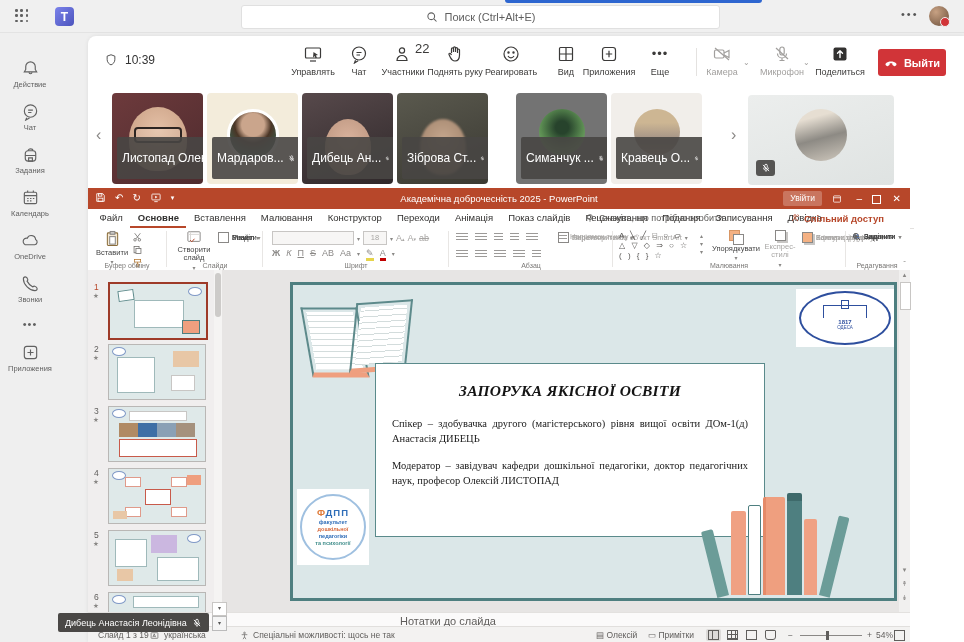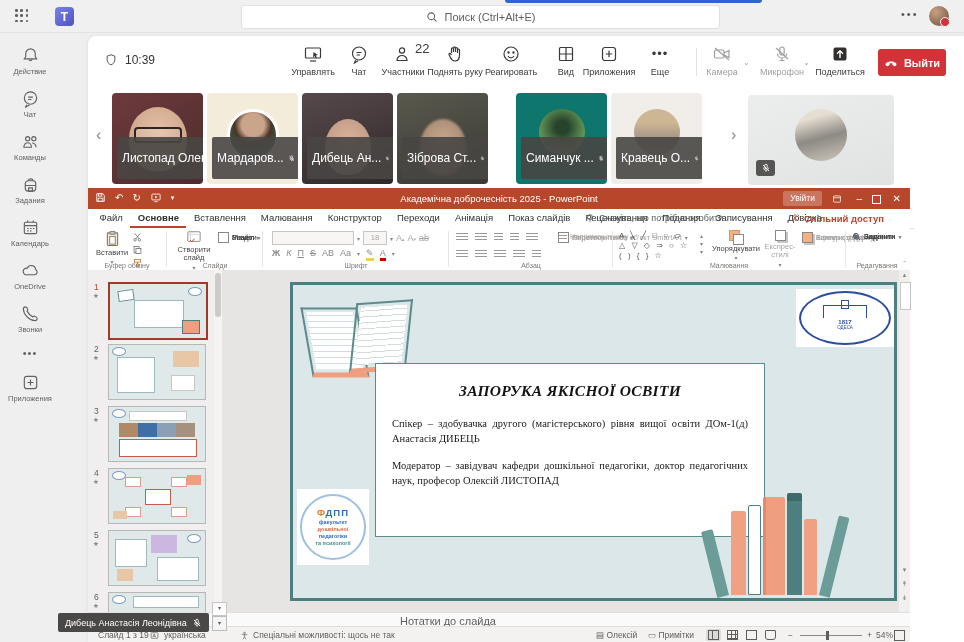--- a/index.html
+++ b/index.html
@@ -10,21 +10,21 @@
   #bluesliver{position:absolute;left:505px;top:0;width:257px;height:3px;background:#2e66d0;border-radius:0 0 3px 3px;}
   #waffle{position:absolute;left:15px;top:9px;width:14px;height:14px;display:grid;grid-template-columns:repeat(3,1fr);gap:2px;}
   #waffle i{width:2.5px;height:2.5px;background:#616161;border-radius:50%;}
   #tlogo{position:absolute;left:55px;top:7px;width:19px;height:19px;border-radius:4px;background:linear-gradient(135deg,#7b83eb,#4b53bc);color:#fff;font-size:12px;font-weight:bold;display:flex;align-items:center;justify-content:center;}
   #searchbox{position:absolute;left:241px;top:5px;width:477px;height:22px;background:#fff;border:1px solid #e0e0e0;border-radius:3px;display:flex;align-items:center;justify-content:center;gap:7px;color:#5f5f5f;font-size:11px;}
   #topdots{position:absolute;left:901px;top:8px;color:#555;font-size:11px;letter-spacing:2px;}
   #avatar{position:absolute;left:929px;top:6px;width:20px;height:20px;border-radius:50%;background:radial-gradient(circle at 35% 30%,#c7a183,#6b4f3a);}
   #avatar i{position:absolute;right:-1px;bottom:-1px;width:8px;height:8px;border-radius:50%;background:#d13438;border:1.5px solid #f0f0f0;}
   
   #rail{position:absolute;left:0;top:32px;width:60px;height:610px;display:flex;flex-direction:column;align-items:center;padding-top:14px;gap:0;}
-  .rit{width:60px;height:43px;display:flex;flex-direction:column;align-items:center;justify-content:flex-start;gap:2px;color:#616161;cursor:pointer;}
+  .rit{width:60px;height:43px;display:flex;flex-direction:column;align-items:center;justify-content:flex-end;gap:2px;color:#616161;cursor:pointer;}
   .rit span{font-size:7.5px;}
   .rit.dots{height:26px;font-size:11px;letter-spacing:1px;}
   
   #card{position:absolute;left:88px;top:36px;width:876px;height:606px;background:#fff;border-top-left-radius:8px;box-shadow:0 0 4px rgba(0,0,0,.08);}
   
   #meetbar{position:absolute;left:0;top:0;width:876px;height:52px;}
   #meettime{position:absolute;left:16px;top:17px;display:flex;align-items:center;gap:7px;font-size:12px;color:#333;}
   .mbtn{position:absolute;top:8px;width:70px;transform:translateX(-50%);display:flex;flex-direction:column;align-items:center;gap:3px;font-size:9px;color:#3b3a39;cursor:pointer;}
   .mbtn.dis{color:#a19f9d;}
   .mcount{position:absolute;top:-3px;left:38px;font-size:13px;color:#3b3a39;}
@@ -39,21 +39,21 @@
   .avcirc{position:absolute;left:50%;top:16px;transform:translateX(-50%);width:46px;height:46px;border-radius:50%;}
   .t1{background:linear-gradient(145deg,#6d3a3c,#4e2b2e);}
   .t1 .face{background:radial-gradient(circle at 50% 35%,#e4c0a6,#c09478);width:58px;height:64px;top:14px;}
   .t1 .glasses{position:absolute;left:50%;top:34px;transform:translateX(-50%);width:44px;height:12px;border:2px solid #2d2522;border-radius:4px;background:rgba(255,255,255,.12);}
   .t2{background:#f3ecdb;}
   .t2 .avcirc{background:radial-gradient(circle at 50% 28%,#caa58c 28%,#4a3526 45%,#3c5a4a 70%);border:3px solid #fff;}
   .t3{background:linear-gradient(160deg,#57494b,#2f282a);}
   .t3 .face{background:radial-gradient(circle at 50% 35%,#d9b29c,#b08a74);}
   .t4{background:linear-gradient(160deg,#5a594e,#3a3932);}
   .t4 .face{background:radial-gradient(circle at 50% 35%,#c4a68d,#93755e);filter:blur(1px);}
-  .t5{background:#0f766e;}
+  .t5{background:#737373;}
   .t5 .avcirc{background:radial-gradient(circle at 50% 40%,#27432c 18%,#5d8f53 60%,#8fbf83);}
   .t6{background:#f1eeea;}
   .t6 .avcirc{background:linear-gradient(180deg,#cdb693 30%,#9e8f85 70%,#c2a98f);}
   #selftile{position:absolute;left:660px;top:59px;width:146px;height:90px;border-radius:4px;background:linear-gradient(160deg,#eceeed,#dfe3e2);cursor:pointer;}
   #selftile .avcirc{width:52px;height:52px;top:14px;background:linear-gradient(165deg,#e6ded2 20%,#8d8a84 55%,#cfc8bd);}
   #selfmute{position:absolute;left:8px;bottom:9px;width:19px;height:16px;background:#565553;border-radius:3px;display:flex;align-items:center;justify-content:center;}
   
   #ppt{position:absolute;left:0;top:152px;width:822px;height:454px;background:#fff;font-size:9px;color:#444;}
   #ptitle{position:absolute;left:0;top:0;width:822px;height:21px;background:#b7472a;color:#fff;}
   #ptext{position:absolute;width:100%;text-align:center;line-height:21px;font-size:9.5px;}
@@ -186,28 +186,20 @@
     <div class="rit">
       <svg width="19" height="19" viewBox="0 0 20 20" fill="none" stroke="#616161" stroke-width="1.2">
           <circle cx="10" cy="9.5" r="6.5"></circle>
           <path d="M6 16.5 5 19l4-2.2"></path>
           <path d="M7.5 8.5h5M7.5 11h3.5"></path>
         </svg>
       <span>Чат</span>
     </div>
     <div class="rit">
       <svg width="19" height="19" viewBox="0 0 20 20" fill="none" stroke="#616161" stroke-width="1.2">
-          <circle cx="7" cy="7" r="2.2"></circle>
-          <circle cx="13.5" cy="7" r="2.2"></circle>
-          <path d="M3 16c0-3 2-4.7 4-4.7S11 13 11 16zM11.8 11.6c1.9 0 4 1.5 4 4.4"></path>
-        </svg>
-      <span>Команды</span>
-    </div>
-    <div class="rit">
-      <svg width="19" height="19" viewBox="0 0 20 20" fill="none" stroke="#616161" stroke-width="1.2">
           <rect x="4.5" y="6" width="11" height="11" rx="3"></rect>
           <path d="M7.5 6c0-2.5 5-2.5 5 0M4.5 11h11M8 13.5h4v3.5h-4z"></path>
         </svg>
       <span>Задания</span>
     </div>
     <div class="rit">
       <svg width="19" height="19" viewBox="0 0 20 20" fill="none" stroke="#616161" stroke-width="1.2">
           <rect x="3.5" y="4.5" width="13" height="12" rx="1.5"></rect>
           <path d="M3.5 8h13M7 4.5v-2M13 4.5v-2"></path>
           <path d="M6.5 11h1.5M9.5 11h1.5M12.5 11h1.5M6.5 13.5h1.5M9.5 13.5h1.5"></path>

